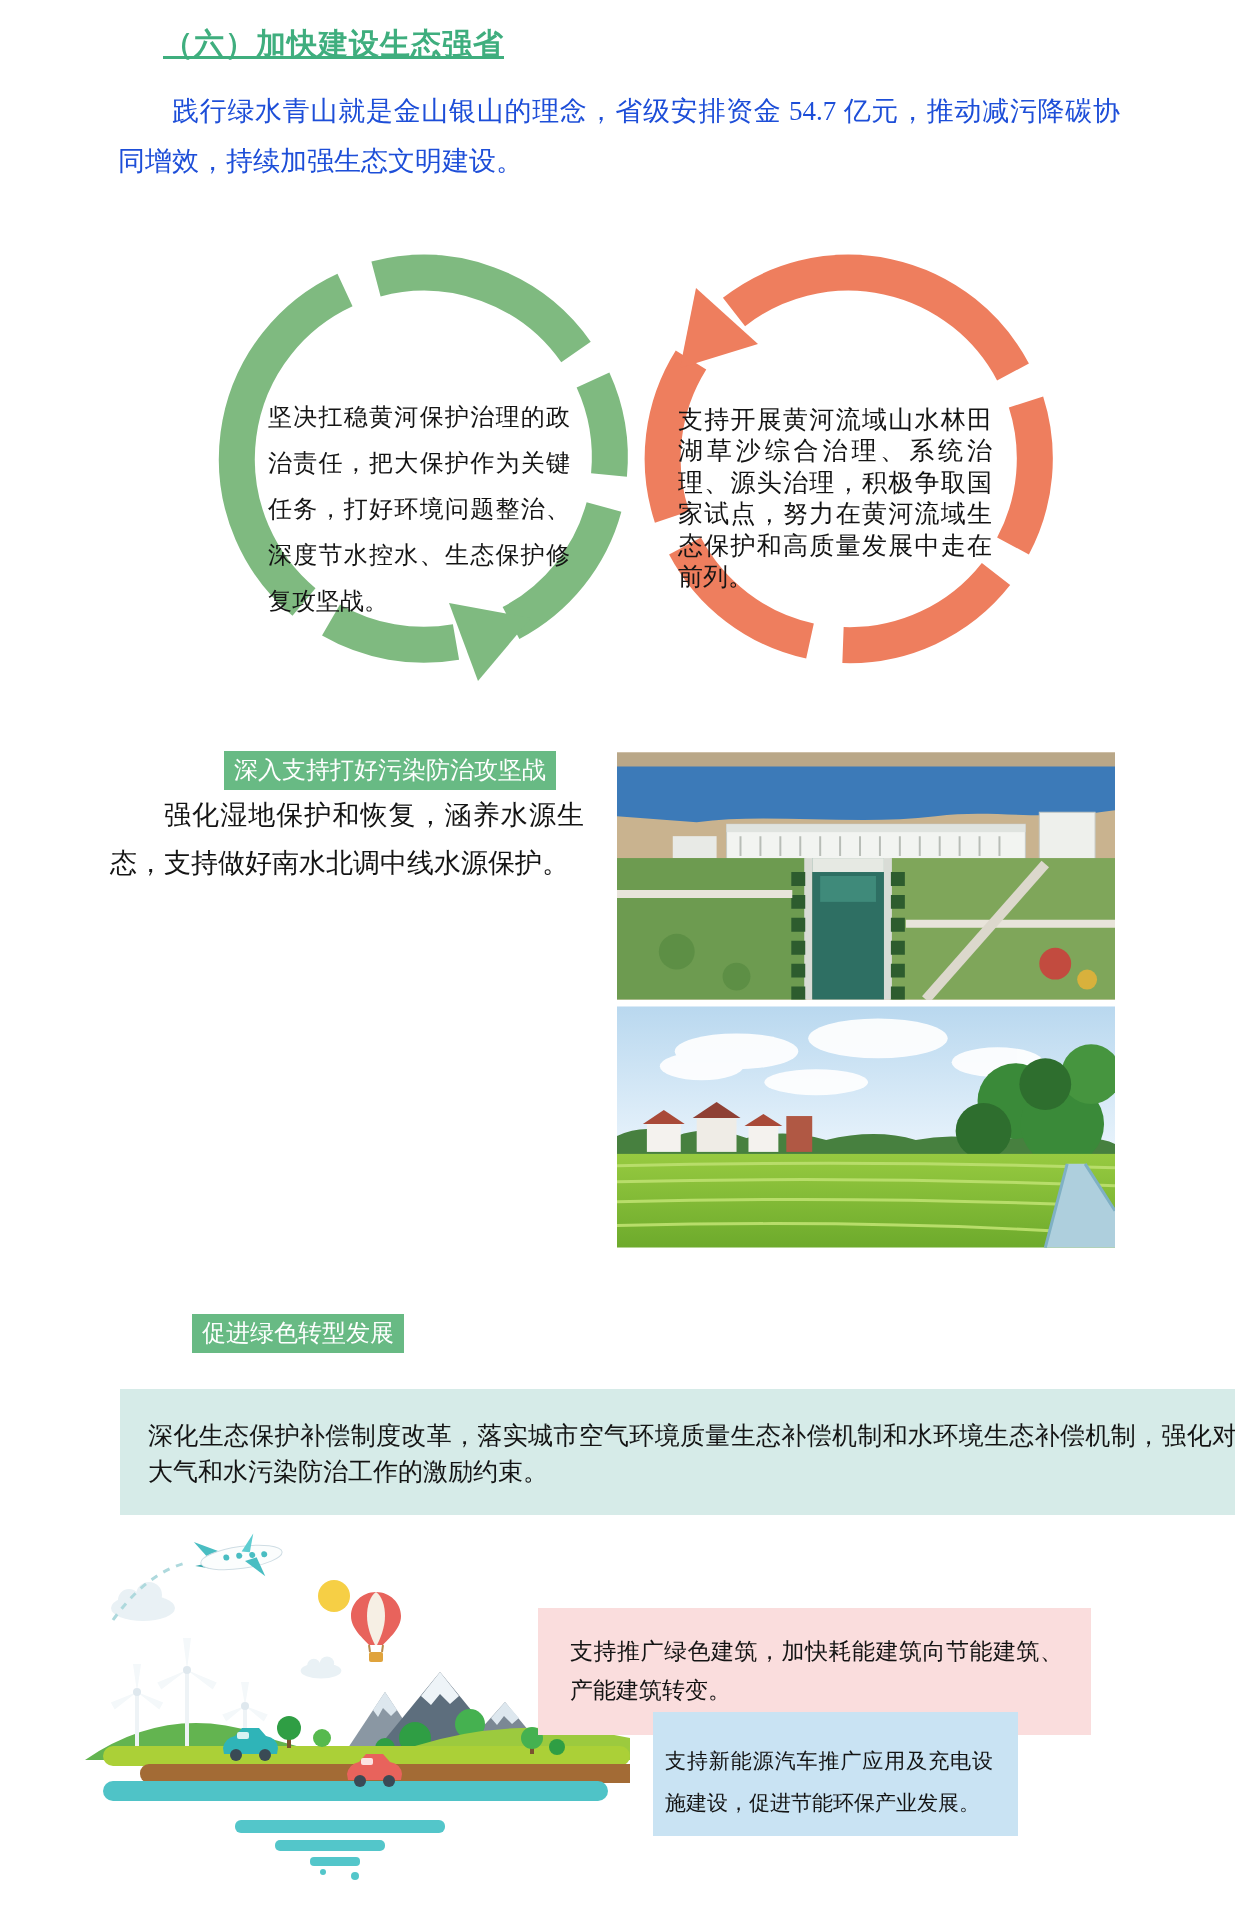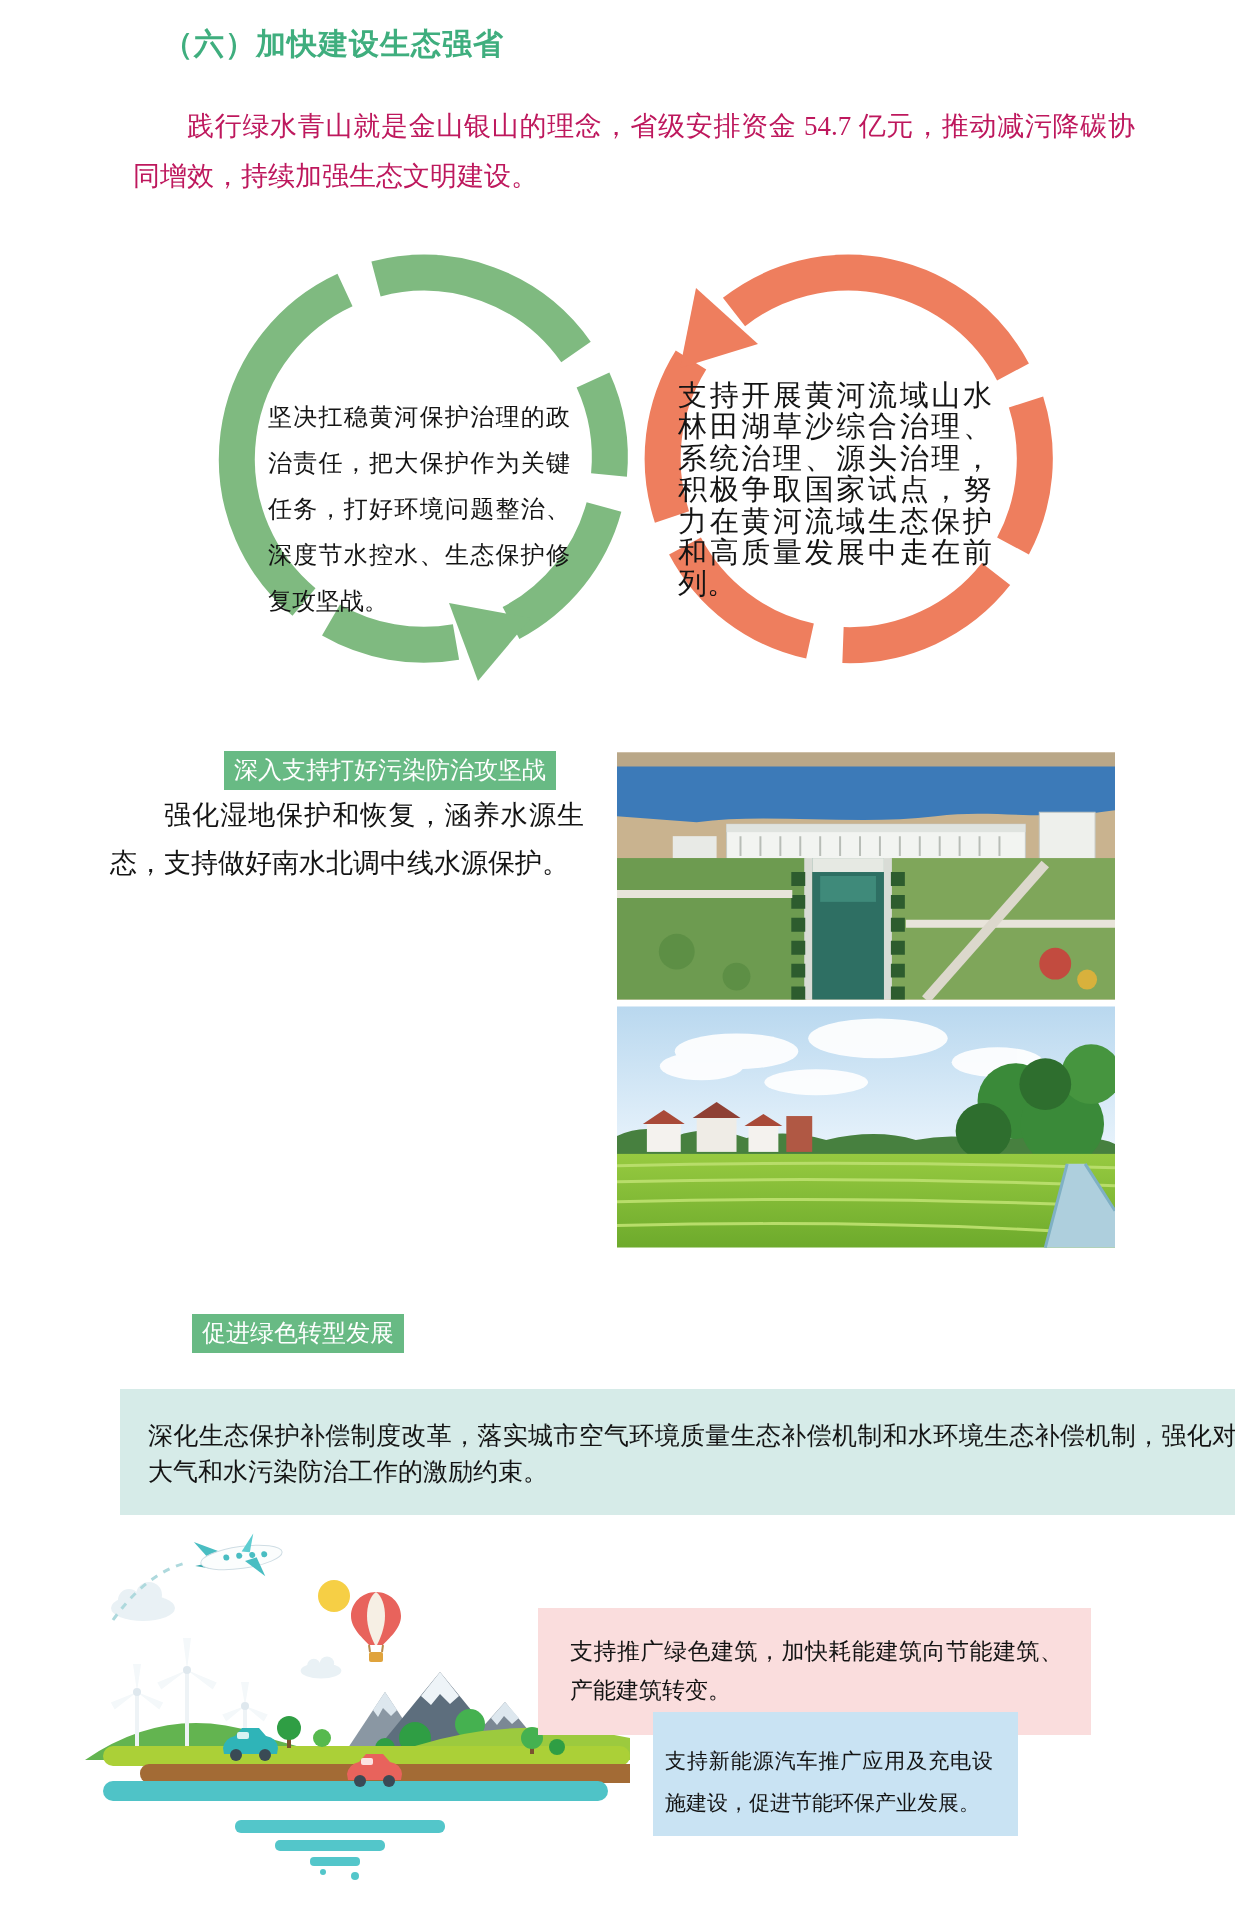--- a/index.html
+++ b/index.html
@@ -1,31 +1,31 @@
 <!DOCTYPE html>
 <html style="--title-green: #3fae7e; --tag-green: #68ba84; --ring-green: #7fba80; --ring-orange: #ee7e5e; --teal-box-bg: #d6ebe8; --pink-box-bg: #fadddd; --blue-box-bg: #c9e3f3;"><head>
 <meta charset="utf-8">
 <style>
   html,body{margin:0;padding:0;background:#ffffff;}
   .page{position:relative;width:1235px;height:1907px;background:#fff;overflow:hidden;
         font-family:"Liberation Sans",sans-serif;color:#111;}
   .title{position:absolute;left:163px;top:26px;margin:0;
          font:bold 30px/36px "Liberation Sans",sans-serif;
-         color:var(--title-green,#3fae7e);letter-spacing:1px;}
-  .intro{position:absolute;left:118px;top:86px;width:1002px;margin:15px;
-         font:27px/50px "Liberation Serif",serif;text-align:justify;text-indent:2em;color:#be185d;}
+         color:var(--title-green,#3fae7e);letter-spacing:1px;text-decoration:underline;}
+  .intro{position:absolute;left:118px;top:86px;width:1002px;margin:0;
+         font:27px/50px "Liberation Serif",serif;text-align:justify;text-indent:2em;color:#1d4ed8;}
   .tag{position:absolute;font:24px/34px "Liberation Sans",sans-serif;color:#fff;
        background:var(--tag-green,#68ba84);padding:2px 10px 3px;white-space:nowrap;}
   .tag1{left:191px;top:189px;}
   .tag2{left:192px;top:751px;margin-left:32px;}
   .tag3{left:192px;top:1314px;}
   .cycle-svg{position:absolute;left:0;top:230px;}
   .circle-text{position:absolute;font-family:"Liberation Serif",serif;color:#141414;text-align:justify;}
   .circle-text.green{left:268px;top:394px;width:302px;font-size:24px;line-height:46px;}
-  .circle-text.orange{left:678px;top:380px;width:314px;font-size:29px;line-height:31.4px;}
+  .circle-text.orange{left:678px;top:404px;width:314px;font-size:25px;line-height:31.4px;}
   .body-col{position:absolute;left:110px;top:792px;width:474px;}
   .body-col p{margin:0;font:27px/47.5px "Liberation Serif",serif;text-align:justify;
               text-indent:2em;color:#141414;}
   .photo{position:absolute;display:block;}
   .photo1{left:617px;top:752px;}
   .photo2{left:617px;top:1006px;}
   .textbox{position:absolute;box-sizing:border-box;text-align:justify;color:#141414;}
   .teal-box{left:120px;top:1389px;width:1208px;height:126px;
             background:var(--teal-box-bg,#d6ebe8);padding:28px 15px 0 28px;
             font:25px/36px "Liberation Sans",sans-serif;}

